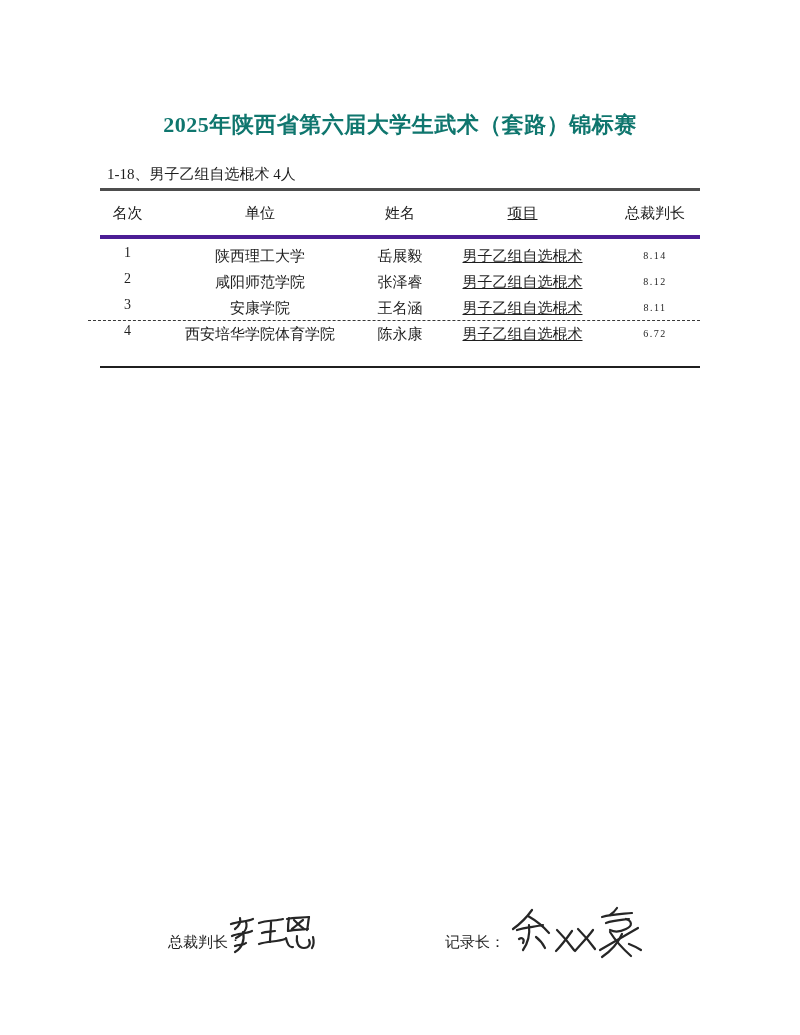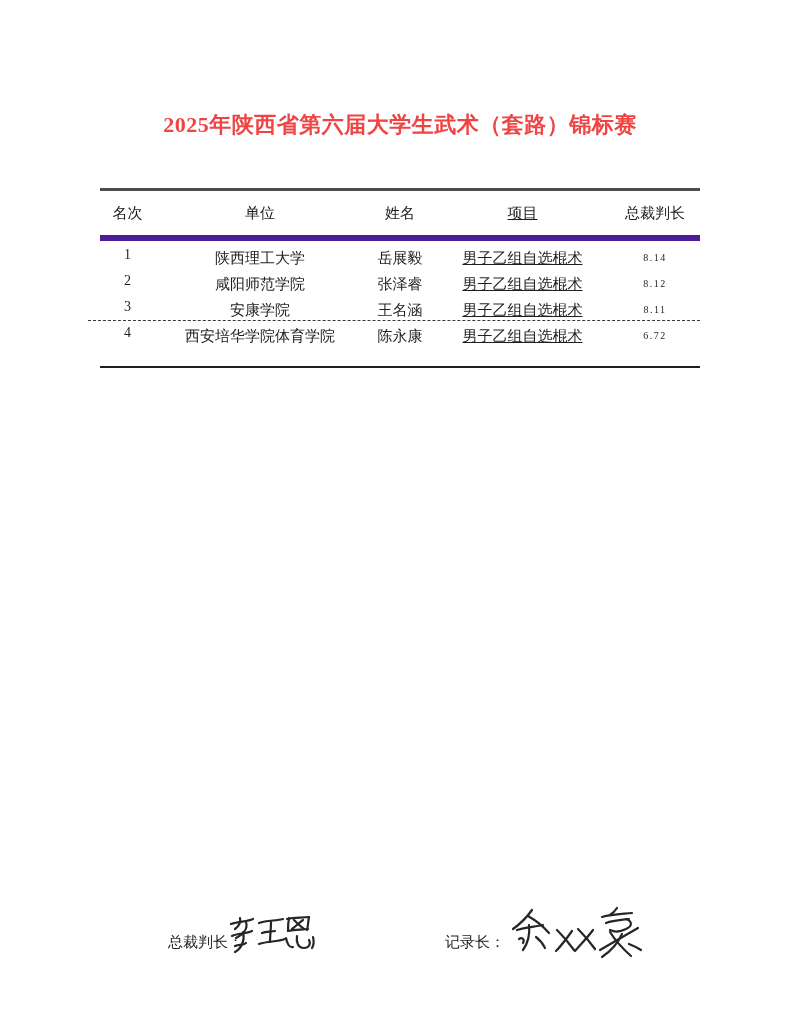--- a/index.html
+++ b/index.html
@@ -12,41 +12,41 @@
     font-family:"Liberation Serif","DejaVu Serif",serif;
     color:#1f1f1f;
   }
   .doc-title{
     position:absolute;
     left:0;top:110px;width:800px;
     text-align:center;
     font-size:22px;
     font-weight:bold;
     letter-spacing:0.5px;
-    color:#ef4444;
+    color:#0f766e;
   }
   .section-label{
     position:absolute;
     left:107px;top:165px;
     font-size:15px;
     color:#1d1d1d;
   }
   .results-table{
     position:absolute;
     left:100px;top:188px;
     width:600px;height:180px;
     border-top:3px solid #4d4d4d;
     border-bottom:2px solid #1f1f1f;
     box-sizing:border-box;
   }
   .thead-row{
     display:flex;
     height:44px;
     align-items:center;
-    border-bottom:6px solid #4c1d95;
+    border-bottom:4px solid #4c1d95;
   }
   .tbody{padding-top:4px;}
   .trow{display:flex;height:26px;align-items:center;}
   .cell{
     text-align:center;
     font-size:15px;
     line-height:1;
     white-space:nowrap;
     overflow:visible;
   }
@@ -83,20 +83,21 @@
     stroke-linejoin:round;
   }
 </style>
 </head>
 <body>
 
 <div class="page">
 
   <div class="doc-title">2025年陕西省第六届大学生武术（套路）锦标赛</div>
 
+  <div class="section-label">1-18、男子乙组自选棍术 4人</div>
 
   <div class="results-table">
     <div class="thead-row">
       <div class="cell th col-rank">名次</div>
       <div class="cell th col-unit">单位</div>
       <div class="cell th col-name">姓名</div>
       <div class="cell th col-event">项目</div>
       <div class="cell th col-score">总裁判长</div>
     </div>
 

